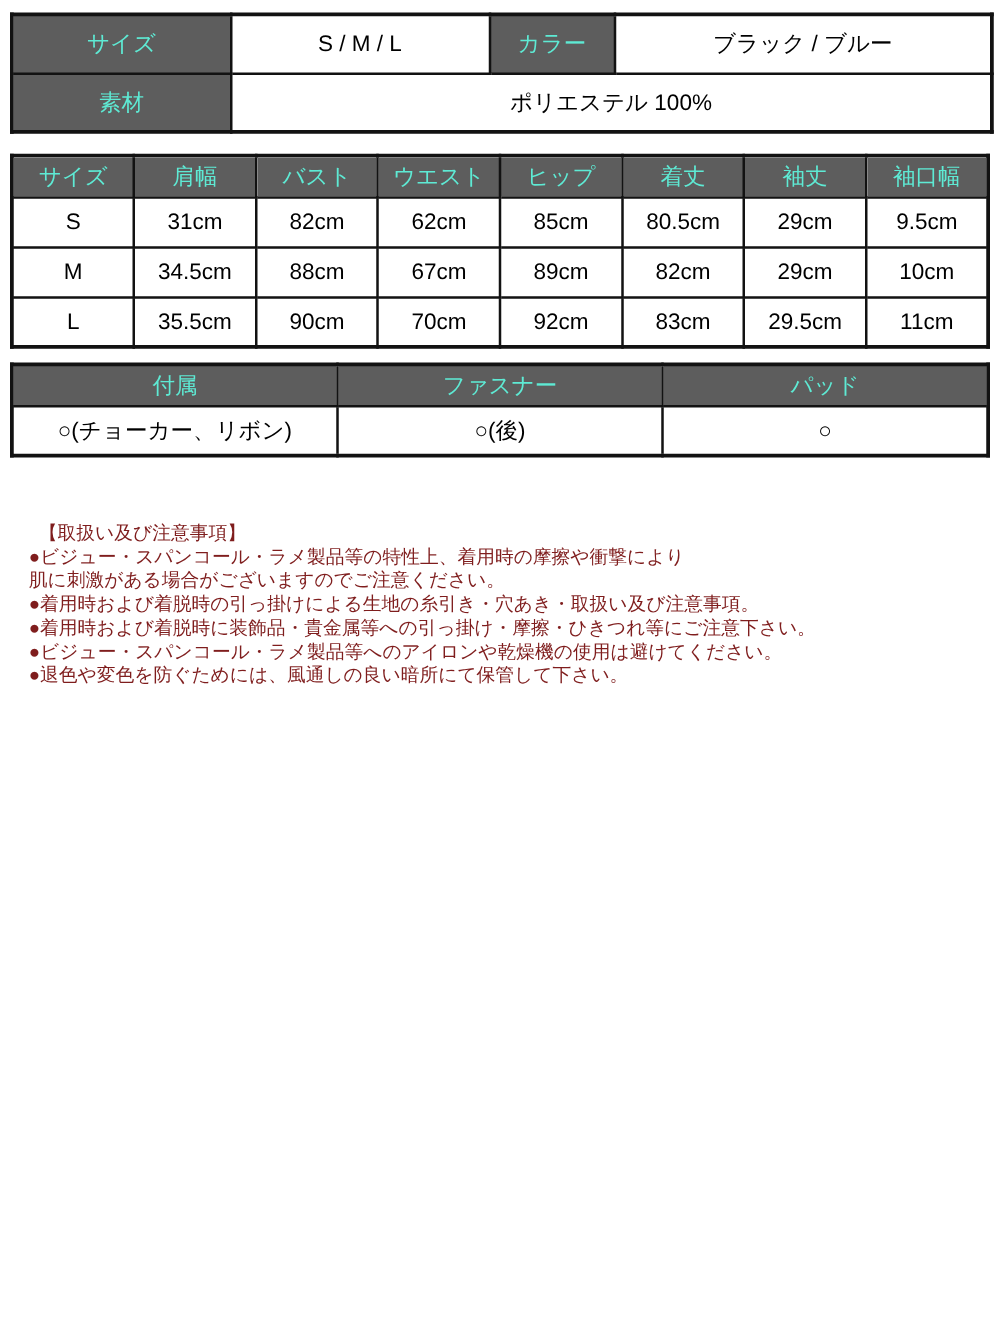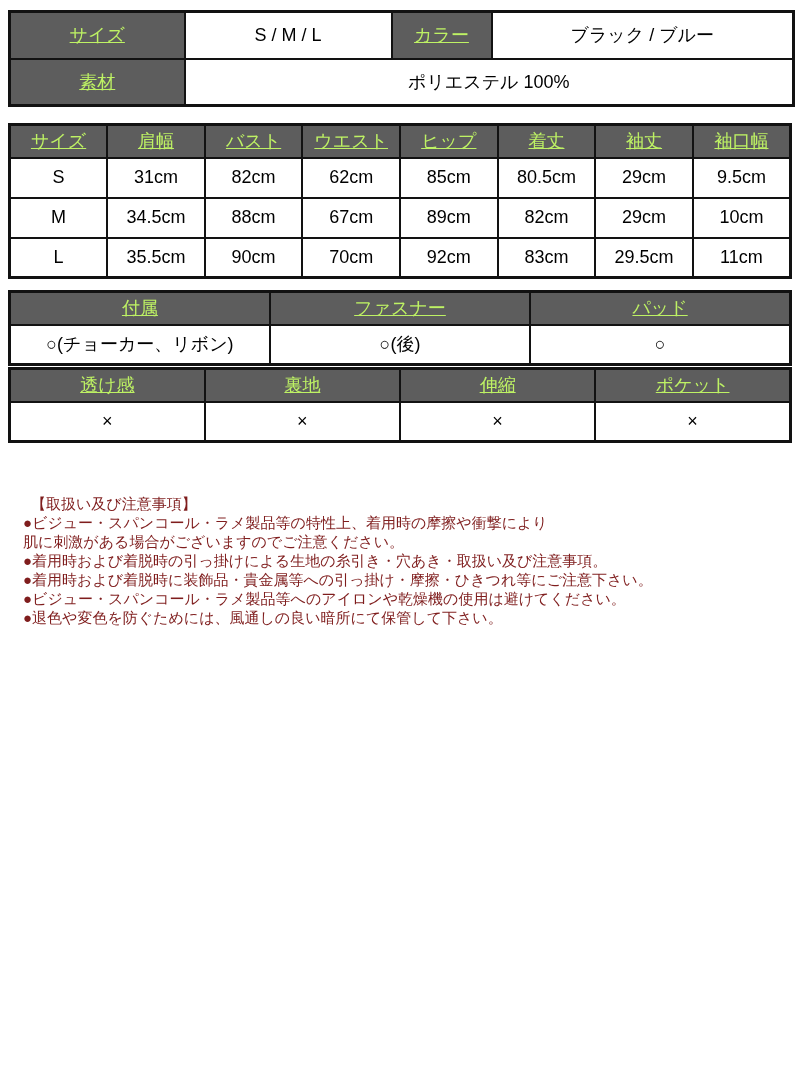--- a/index.html
+++ b/index.html
@@ -23,22 +23,21 @@
     text-align: center;
     vertical-align: middle;
     font-size: 18px;
     font-weight: normal;
     padding: 0;
     overflow: hidden;
     white-space: nowrap;
   }
   th.hdr {
     background: #5d5d5d;
-    color: #bef264;
-    text-decoration: underline;
+    color: #5eead4;
   }
 
   
   .t1 { margin-bottom: 16px; }
   .t1 th, .t1 td { height: 47px; }
 
   
   .t2 { margin-bottom: 11px; }
   .t2 th { height: 33px; }
   .t2 td { height: 40px; }
@@ -143,36 +142,20 @@
       <th class="hdr">パッド</th>
     </tr>
     <tr>
       <td>○(チョーカー、リボン)</td>
       <td>○(後)</td>
       <td>○</td>
     </tr>
   </tbody>
     </table>
 
-  <table class="t4">
-    <tbody>
-        <tr>
-      <th class="hdr">透け感</th>
-      <th class="hdr">裏地</th>
-      <th class="hdr">伸縮</th>
-      <th class="hdr">ポケット</th>
-    </tr>
-    <tr>
-      <td>×</td>
-      <td>×</td>
-      <td>×</td>
-      <td>×</td>
-    </tr>
-  </tbody>
-    </table>
 
   <div class="notes">
     <div class="note-title">【取扱い及び注意事項】</div>
     <div>●ビジュー・スパンコール・ラメ製品等の特性上、着用時の摩擦や衝撃により</div>
     <div>肌に刺激がある場合がございますのでご注意ください。</div>
     <div>●着用時および着脱時の引っ掛けによる生地の糸引き・穴あき・取扱い及び注意事項。</div>
     <div>●着用時および着脱時に装飾品・貴金属等への引っ掛け・摩擦・ひきつれ等にご注意下さい。</div>
     <div>●ビジュー・スパンコール・ラメ製品等へのアイロンや乾燥機の使用は避けてください。</div>
     <div>●退色や変色を防ぐためには、風通しの良い暗所にて保管して下さい。</div>
   </div>

